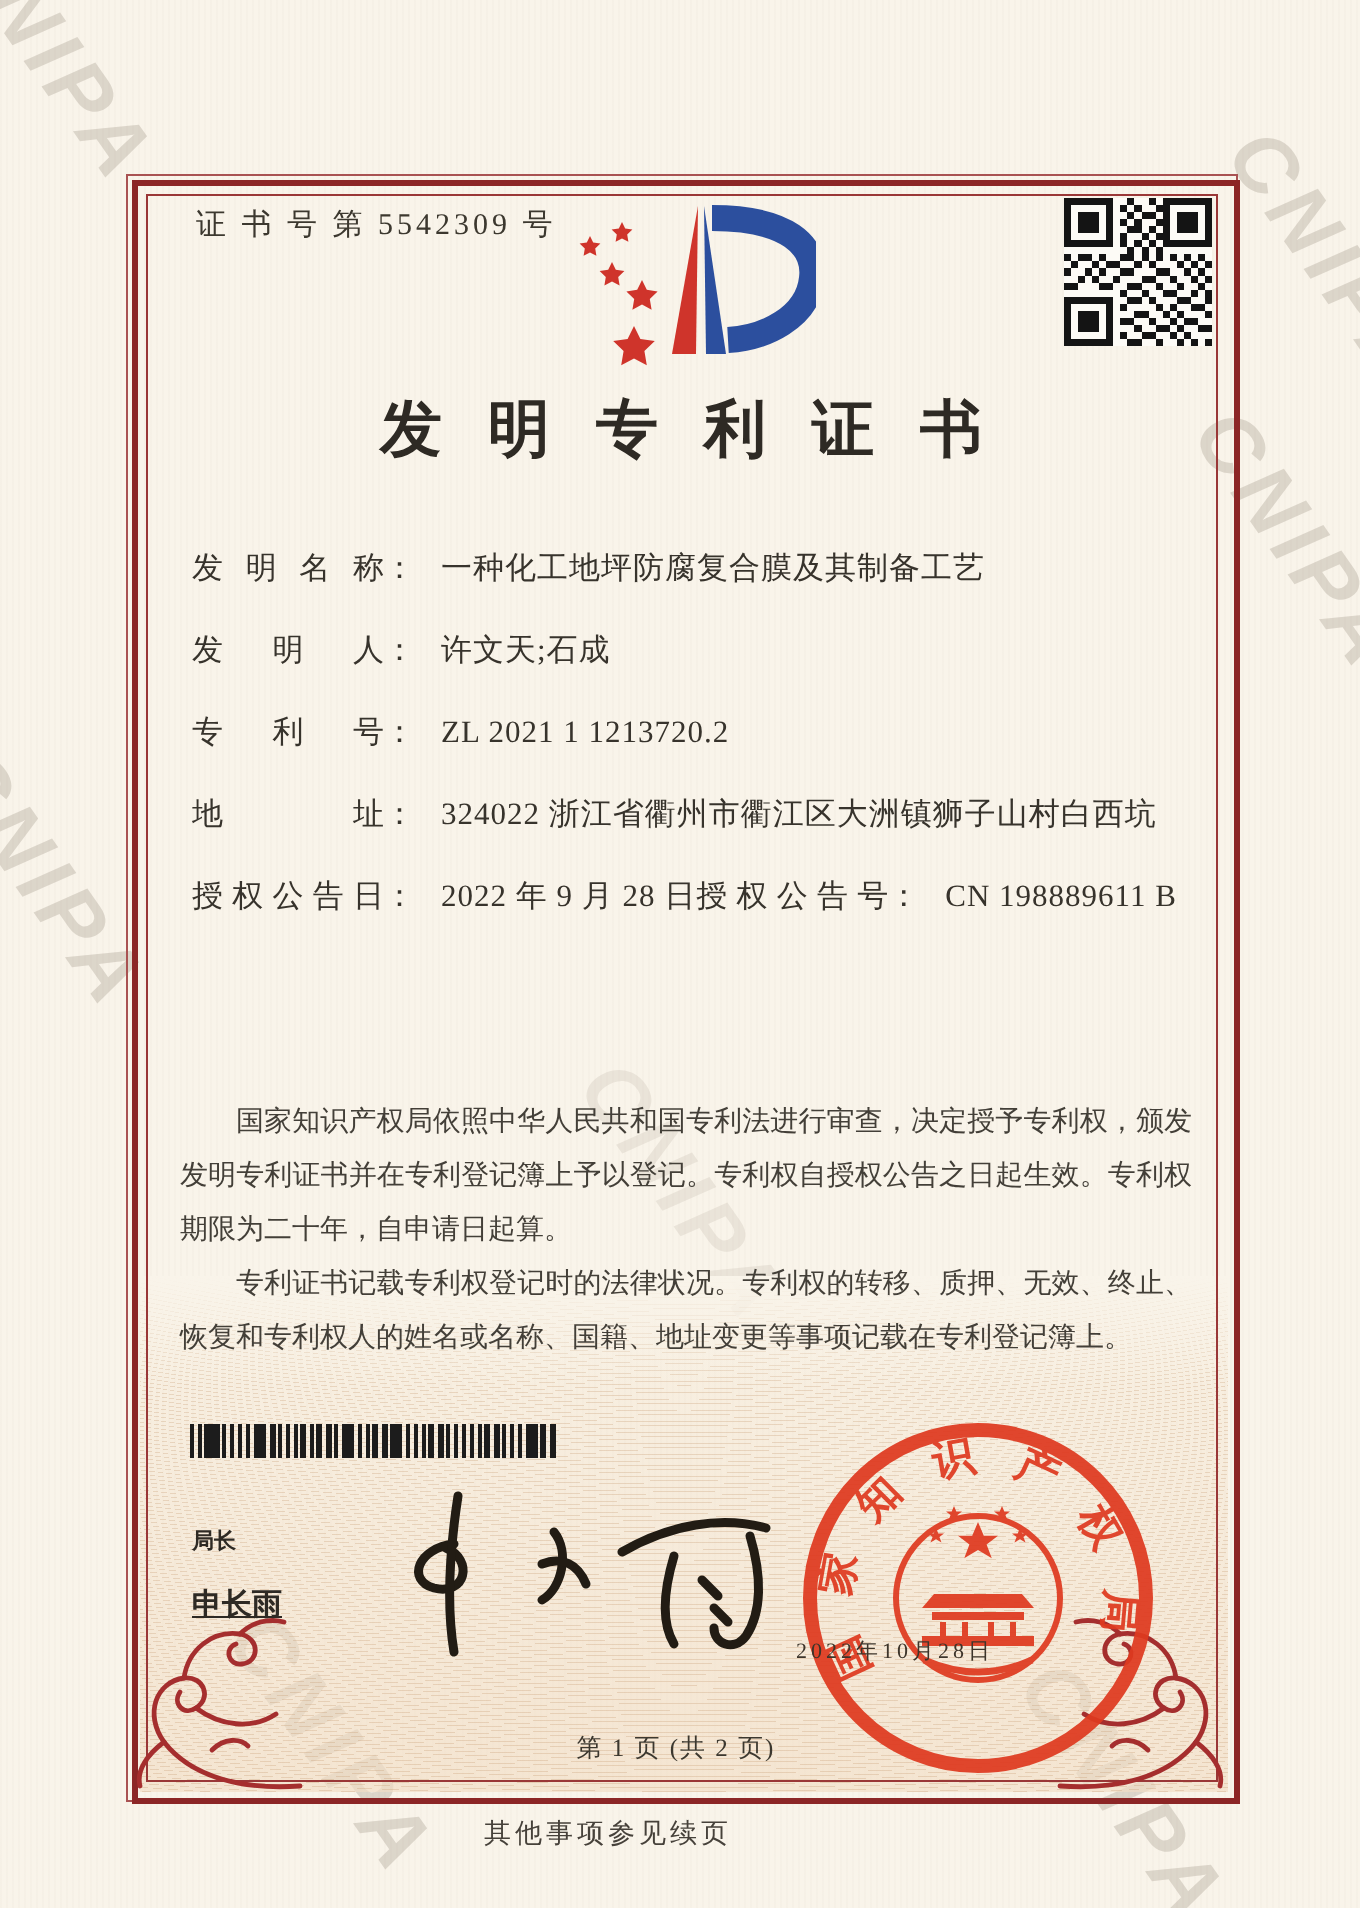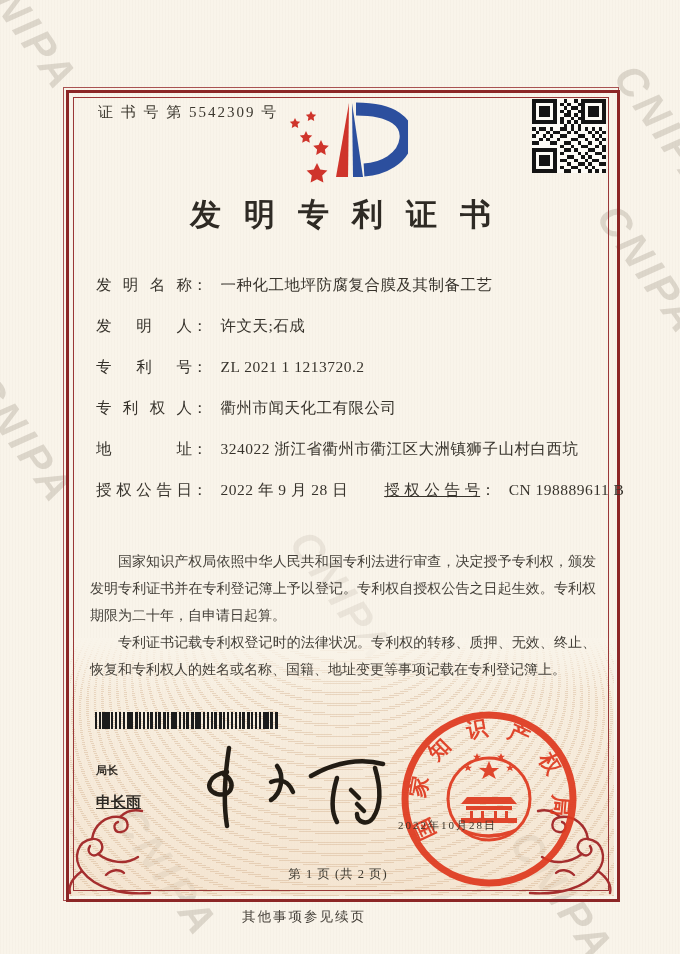--- a/index.html
+++ b/index.html
@@ -47,21 +47,21 @@
   .title{
     position:absolute;left:0;top:194px;width:100%;text-align:center;
     font-size:31px;font-weight:bold;letter-spacing:23px;color:#2e2a24;
     transform:translateX(12px);
   }
   .fields{position:absolute;left:96px;top:272px;width:500px;}
   .frow{margin-bottom:16px;line-height:25px;font-size:15.5px;white-space:nowrap;}
   .flabel{display:inline-block;width:96px;text-align:justify;text-align-last:justify;vertical-align:top;}
   .fcolon{vertical-align:top;}
   .fvalue{margin-left:13px;letter-spacing:0.5px;text-align:center;}
-  .fpair2{margin-left:36px;text-decoration:underline;}
+  .fpair2{}
   .paras{position:absolute;left:90px;top:549px;width:506px;
     font-size:14px;line-height:1.92;text-align:justify;color:#433f38;}
   .paras p{margin:0;text-indent:2em;}
   .barcode{
     position:absolute;left:95px;top:712px;width:183px;height:17px;
     background:
       repeating-linear-gradient(90deg,#1c1c1c 0 2px,transparent 2px 4px),
       repeating-linear-gradient(90deg,#1c1c1c 0 1px,transparent 1px 7px),
       repeating-linear-gradient(90deg,transparent 0 9px,#1c1c1c 9px 12px,transparent 12px 23px);
   }
@@ -166,23 +166,20 @@
 
     <div class="fields">
       <div class="frow">
         <span class="flabel">发明名称</span><span class="fcolon">：</span><span class="fvalue">一种化工地坪防腐复合膜及其制备工艺</span>
       </div>
       <div class="frow">
         <span class="flabel">发明人</span><span class="fcolon">：</span><span class="fvalue">许文天;石成</span>
       </div>
       <div class="frow">
         <span class="flabel">专利号</span><span class="fcolon">：</span><span class="fvalue">ZL 2021 1 1213720.2</span>
-      </div>
-      <div class="frow">
-        <span class="flabel">专利权人</span><span class="fcolon">：</span><span class="fvalue">衢州市闻天化工有限公司</span>
       </div>
       <div class="frow">
         <span class="flabel">地址</span><span class="fcolon">：</span><span class="fvalue">324022 浙江省衢州市衢江区大洲镇狮子山村白西坑</span>
       </div>
       <div class="frow">
         <span class="flabel">授权公告日</span><span class="fcolon">：</span><span class="fvalue">2022 年 9 月 28 日</span><span class="flabel fpair2">授权公告号</span><span class="fcolon">：</span><span class="fvalue">CN 198889611 B</span>
       </div>
     </div>
 
     <div class="paras">

